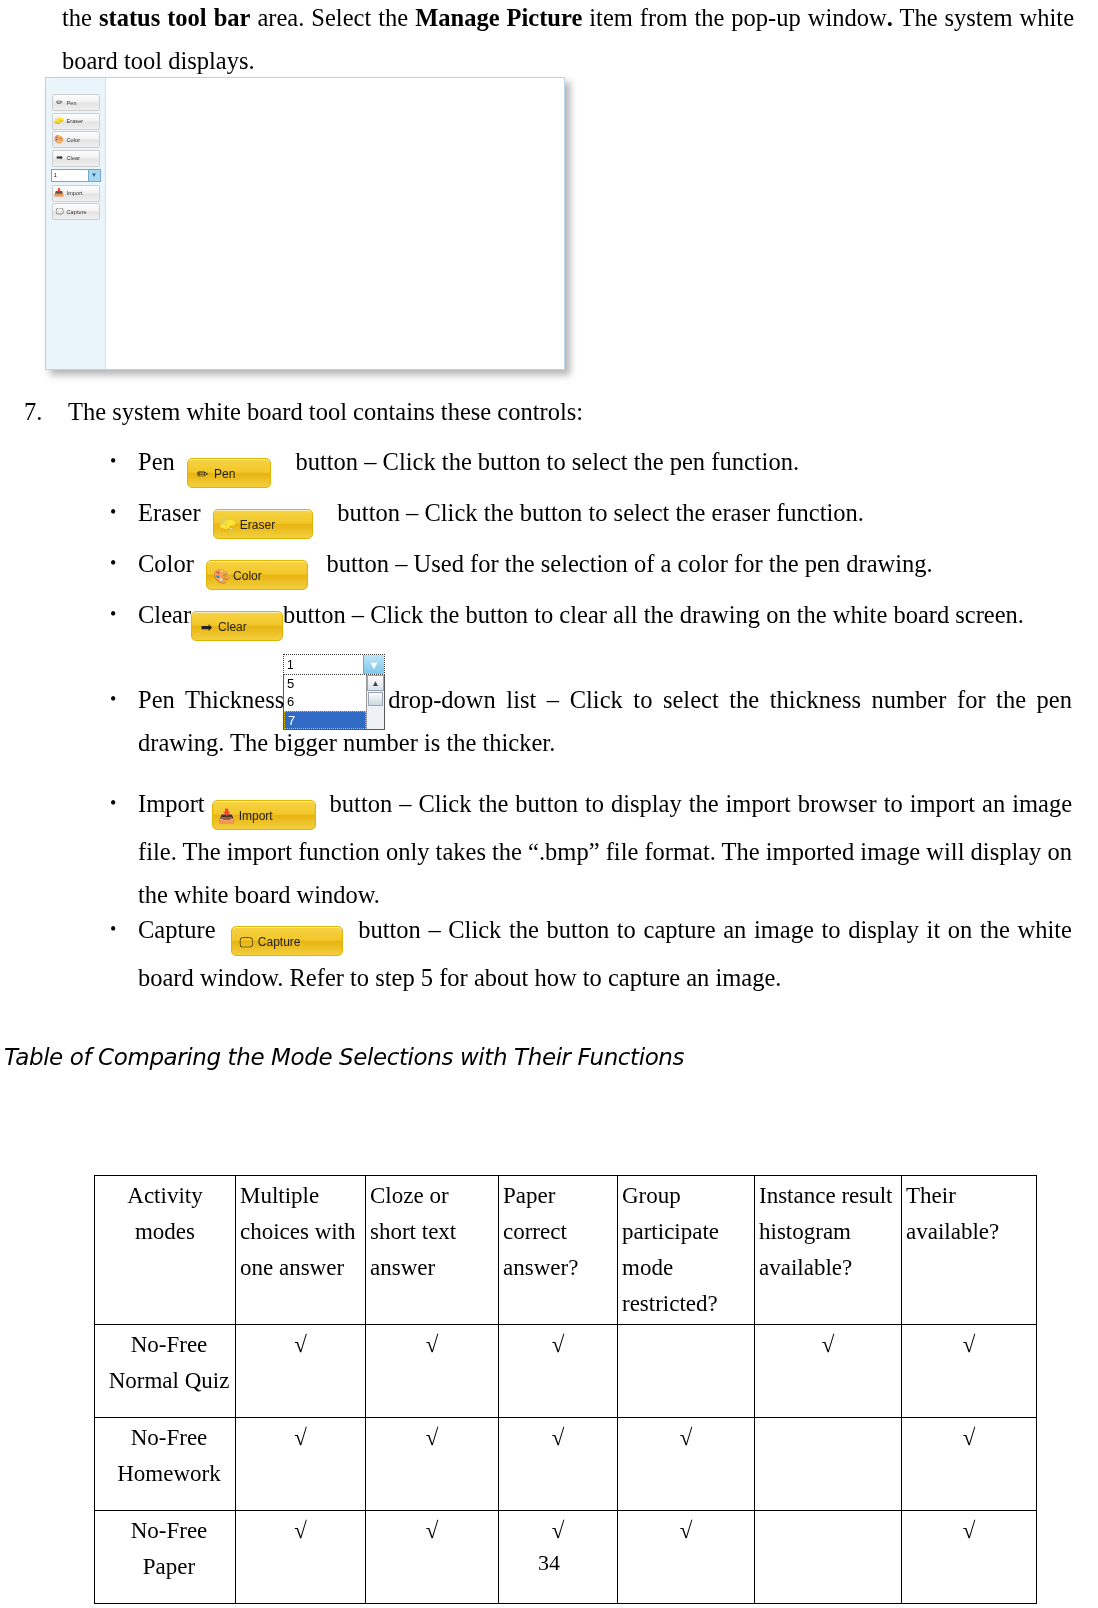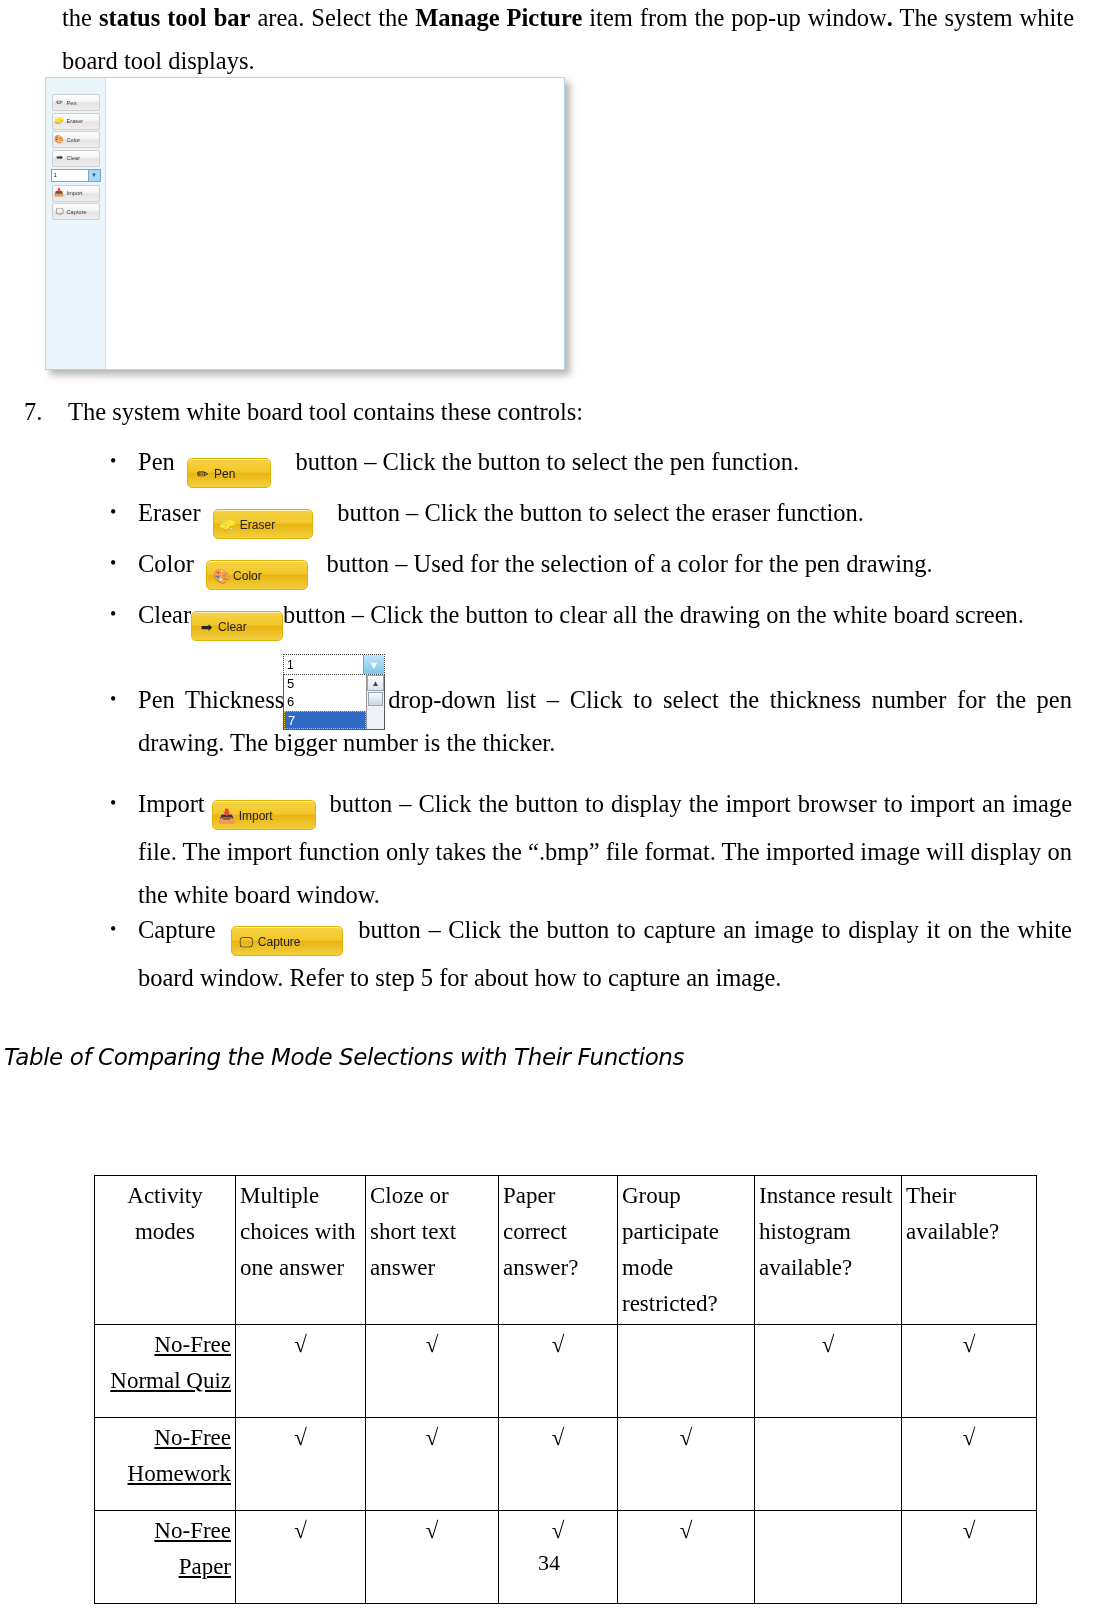--- a/index.html
+++ b/index.html
@@ -272,23 +272,22 @@
     padding: 2px 4px;
     font-weight: normal;
   }
   .mode-table thead th {
     text-align: left;
     height: 140px;
   }
   .mode-table thead th.first { text-align: center; }
   .mode-table tbody td { height: 88px; }
   .mode-table tbody td.rowhead {
-    text-align: right;
+    text-align: center;
     padding-left: 12px;
-    text-decoration: underline;
   }
   .mode-table tbody td.mark {
     text-align: center;
   }
   .col-0 { width: 132px; }
   .col-1 { width: 121px; }
   .col-2 { width: 124px; }
   .col-3 { width: 110px; }
   .col-4 { width: 128px; }
   .col-5 { width: 138px; }

